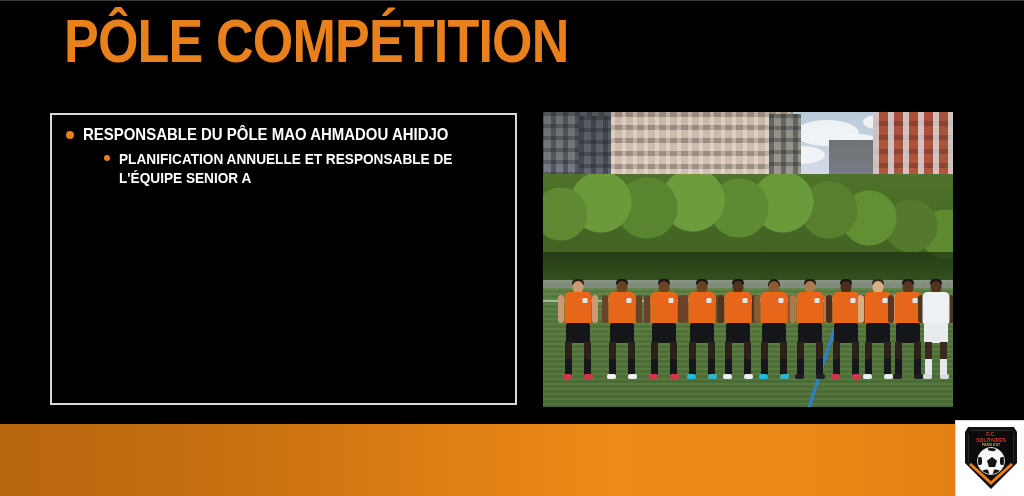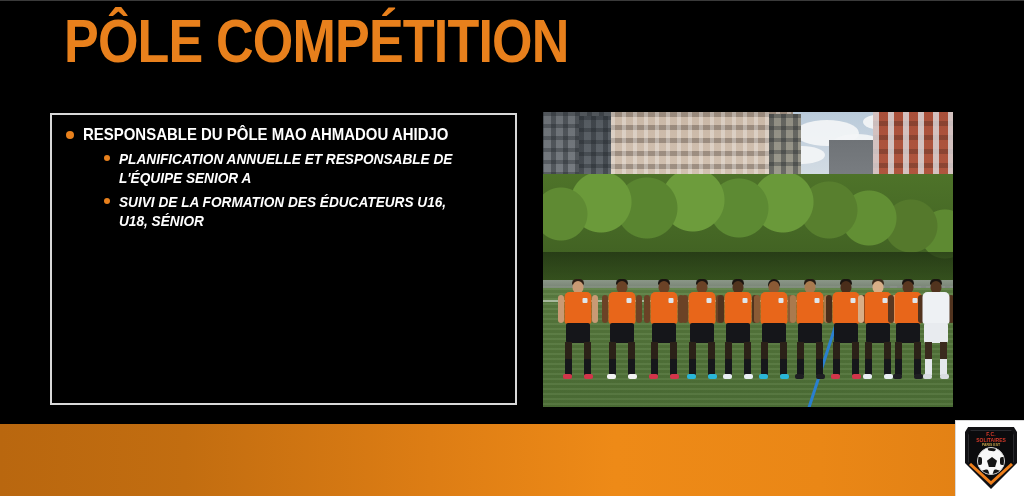--- a/index.html
+++ b/index.html
@@ -56,21 +56,21 @@
     padding: 9px 10px 0 10px;
   }
 
   .bullet-row {
     position: relative;
     display: flex;
     align-items: flex-start;
   }
 
   .bullet-row.lvl1 { margin-left: 4px;  margin-bottom: 4px; }
-  .bullet-row.lvl2 { margin-left: 42px; margin-bottom: 5px; font-style: italic; }
+  .bullet-row.lvl2 { margin-left: 42px; margin-bottom: 5px; }
 
   .dot {
     flex: 0 0 auto;
     border-radius: 50%;
     background: #e8801c;
   }
   .lvl1 .dot { width: 8px;  height: 8px;  margin-top: 7px;  margin-right: 9px; }
   .lvl2 .dot { width: 6px;  height: 6px;  margin-top: 6px;  margin-right: 9px; }
 
   .btext {
@@ -352,24 +352,20 @@
       <span class="btext">RESPONSABLE DU PÔLE MAO AHMADOU AHIDJO</span>
     </div>
 
     <div class="bullet-row lvl2">
       <span class="dot"></span>
       <span class="btext">PLANIFICATION ANNUELLE ET RESPONSABLE DE L'ÉQUIPE SENIOR A</span>
     </div>
 
 
 
-    <div class="bullet-row lvl2">
-      <span class="dot"></span>
-      <span class="btext">SUIVI DE LA FORMATION DES ÉDUCATEURS U16, U18, SÉNIOR</span>
-    </div>
 
 
   </div>
 
   <div class="photo">
     <div class="ph-sky">
       <div class="cloud" style="left:252px; top:8px;  width:64px; height:26px;"></div>
       <div class="cloud" style="left:288px; top:22px; width:52px; height:22px;"></div>
       <div class="cloud" style="left:236px; top:34px; width:46px; height:18px;"></div>
       <div class="cloud" style="left:320px; top:2px;  width:40px; height:16px;"></div>

